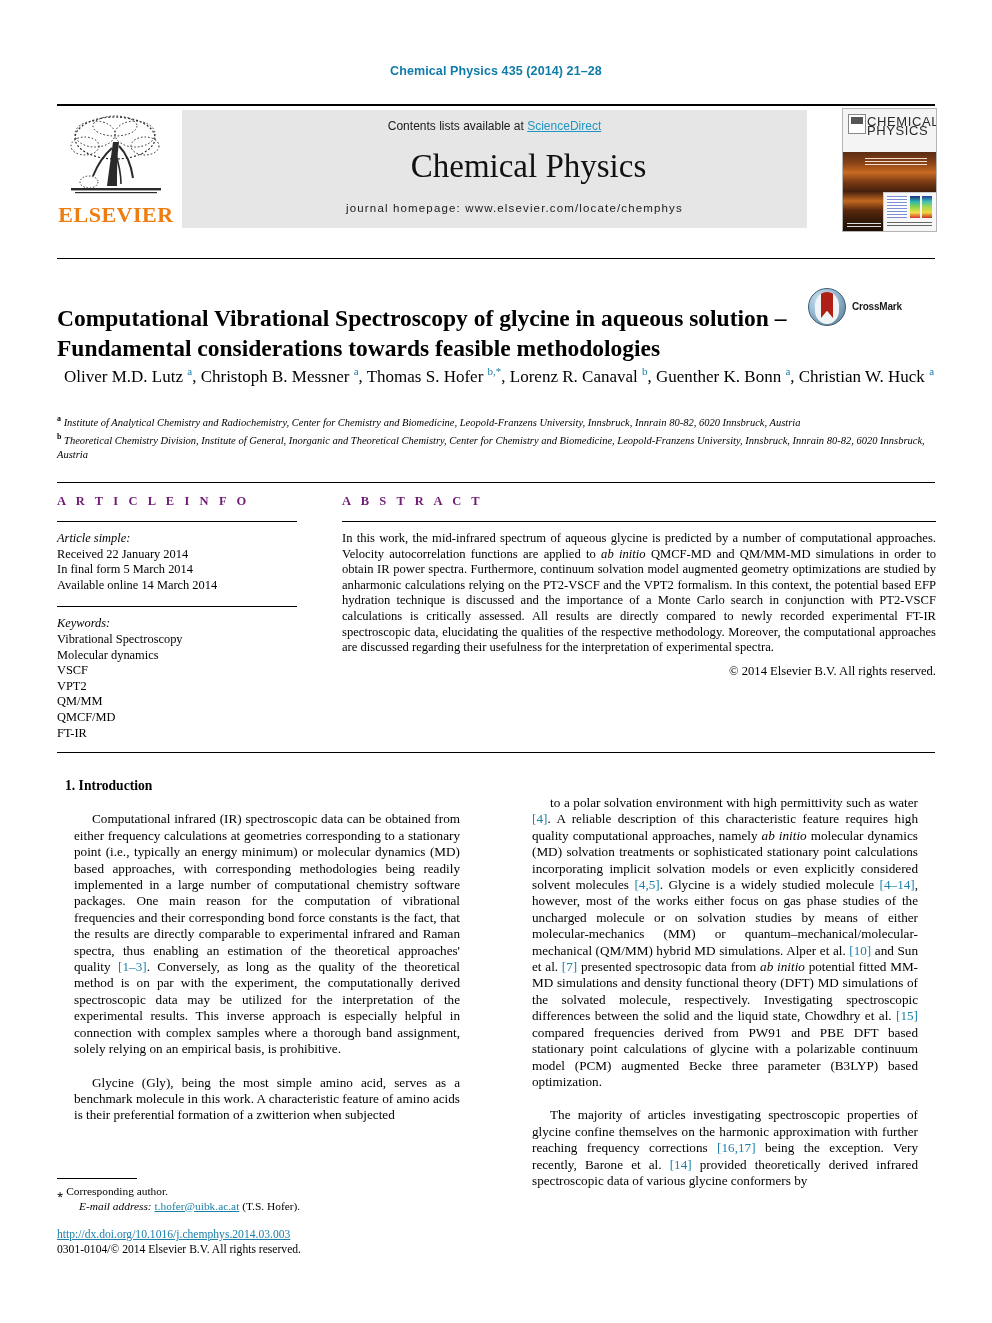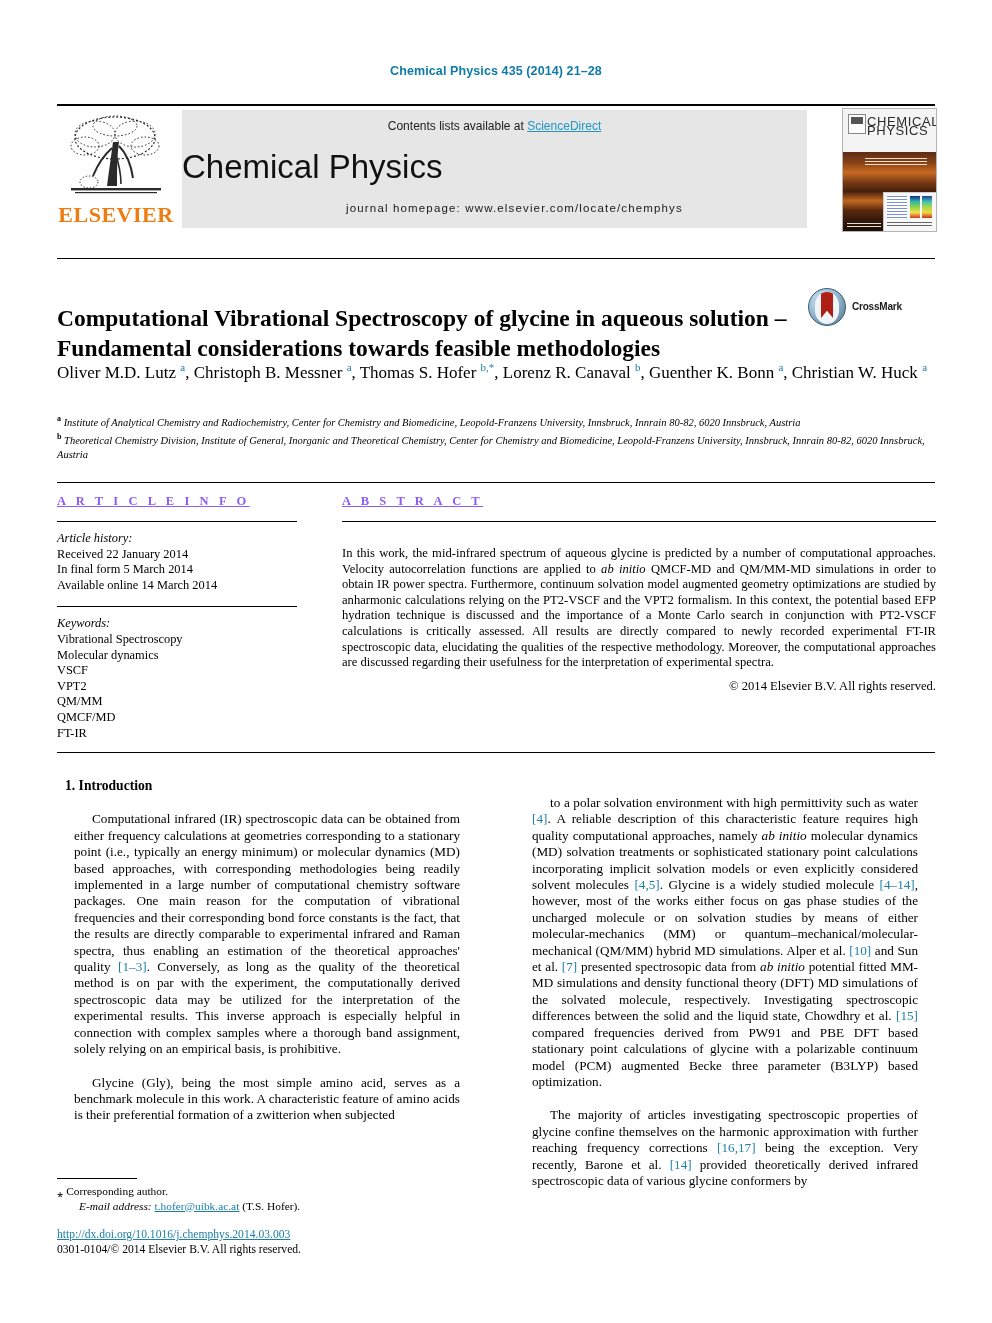--- a/index.html
+++ b/index.html
@@ -86,23 +86,25 @@
     font-size: 12px;
     color: #1a1a1a;
   }
   .contents-line .sd {
     color: #2196c4;
   }
   .journal-title {
     position: absolute;
     left: 0; top: 38px;
     width: 625px;
-    font-family: Liberation Sans, sans-serif;
+    text-align: center;
+    font-family: Liberation Serif, serif;
     font-size: 33px;
     color: #111;
+    padding-left: 34px;
   }
   .journal-home {
     position: absolute;
     left: 0; top: 92px;
     width: 625px;
     text-align: center;
     font-family: "Liberation Sans", sans-serif;
     font-size: 11.5px;
     letter-spacing: 1.15px;
     color: #1a1a1a;
@@ -207,25 +209,25 @@
   .cm-word {
     position: absolute; left: 44px; top: 13px;
     font-family: "Liberation Sans", sans-serif;
     font-size: 10px; font-weight: bold;
     color: #1a1a1a;
     letter-spacing: -0.2px;
   }
 
   .authors {
     position: absolute;
-    left: 57px; top: 355px;
+    left: 64px; top: 355px;
     width: 878px;
     font-family: "Liberation Serif", serif;
     font-size: 17px;
-    line-height: 24px;
+    line-height: 32px;
   }
   .authors sup { color: #1b7fa8; font-size: 11px; }
   .authors sup.ast { color: #1b7fa8; }
 
   .affils {
     position: absolute;
     left: 57px; top: 412px;
     width: 878px;
     font-family: "Liberation Serif", serif;
     font-style: italic;
@@ -251,40 +253,39 @@
   .col-abs {
     position: absolute;
     left: 342px; top: 494px;
     width: 594px;
   }
   .sec-caps {
     font-family: "Liberation Serif", serif;
     font-size: 12.5px;
     font-weight: bold;
     letter-spacing: 3.6px;
-    color: #8b5cf6;
-    text-decoration: underline;
+    color: #701a75;
   }
   .thin-rule {
     margin-top: 12px;
     border-top: 1.6px solid #000;
   }
   .hist-block, .kw-block {
     margin-top: 9px;
     font-family: "Liberation Serif", serif;
     font-size: 12.4px;
     line-height: 15.6px;
   }
   .blk-label { font-style: italic; }
   .kw-rule {
     margin-top: 13px;
     border-top: 1.6px solid #000;
   }
   .abs-body {
-    margin-top: 24px;
+    margin-top: 9px;
     font-family: "Liberation Serif", serif;
     font-size: 12.6px;
     line-height: 15.6px;
     text-align: justify;
   }
   .abs-copy {
     margin-top: 8px;
     text-align: right;
     font-family: "Liberation Serif", serif;
     font-size: 12.6px;
@@ -425,21 +426,21 @@
     <div><sup>a</sup> <span>Institute of Analytical Chemistry and Radiochemistry, Center for Chemistry and Biomedicine, Leopold-Franzens University, Innsbruck, Innrain 80-82, 6020 Innsbruck, Austria</span></div>
     <div><sup>b</sup> <span>Theoretical Chemistry Division, Institute of General, Inorganic and Theoretical Chemistry, Center for Chemistry and Biomedicine, Leopold-Franzens University, Innsbruck, Innrain 80-82, 6020 Innsbruck, Austria</span></div>
   </div>
 
   <div class="info-rule-top"></div>
 
   <div class="col-info">
     <div class="sec-caps">A R T I C L E    I N F O</div>
     <div class="thin-rule"></div>
     <div class="hist-block">
-      <div class="blk-label">Article history:</div>
+      <div class="blk-label">Article simple:</div>
       <div>Received 22 January 2014</div>
       <div>In final form 5 March 2014</div>
       <div>Available online 14 March 2014</div>
     </div>
     <div class="kw-rule"></div>
     <div class="kw-block">
       <div class="blk-label">Keywords:</div>
       <div>Vibrational Spectroscopy</div>
       <div>Molecular dynamics</div>
       <div>VSCF</div>

